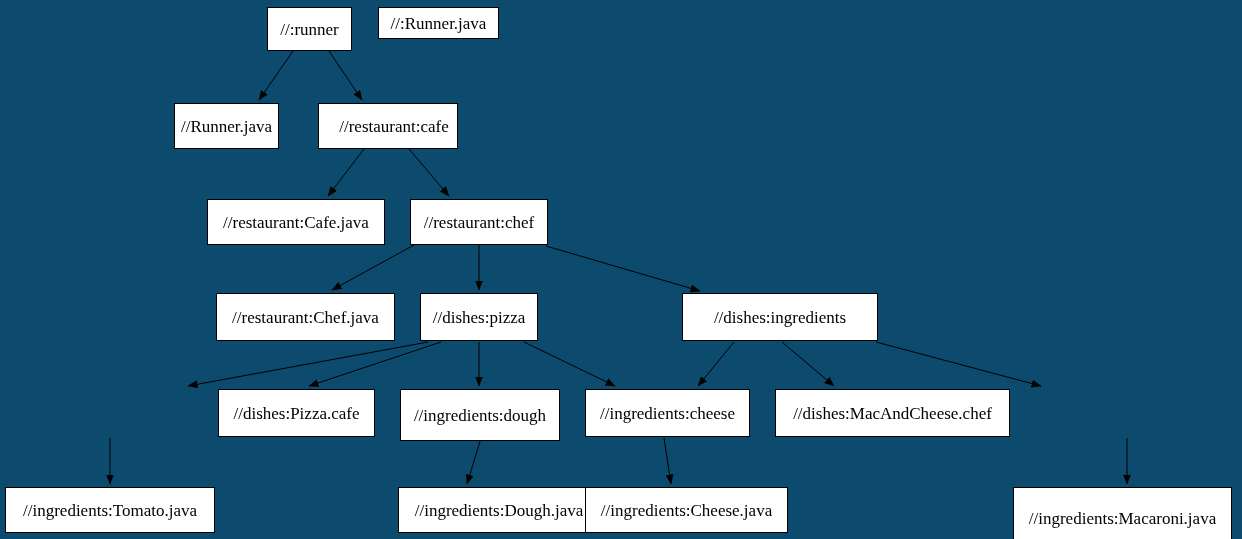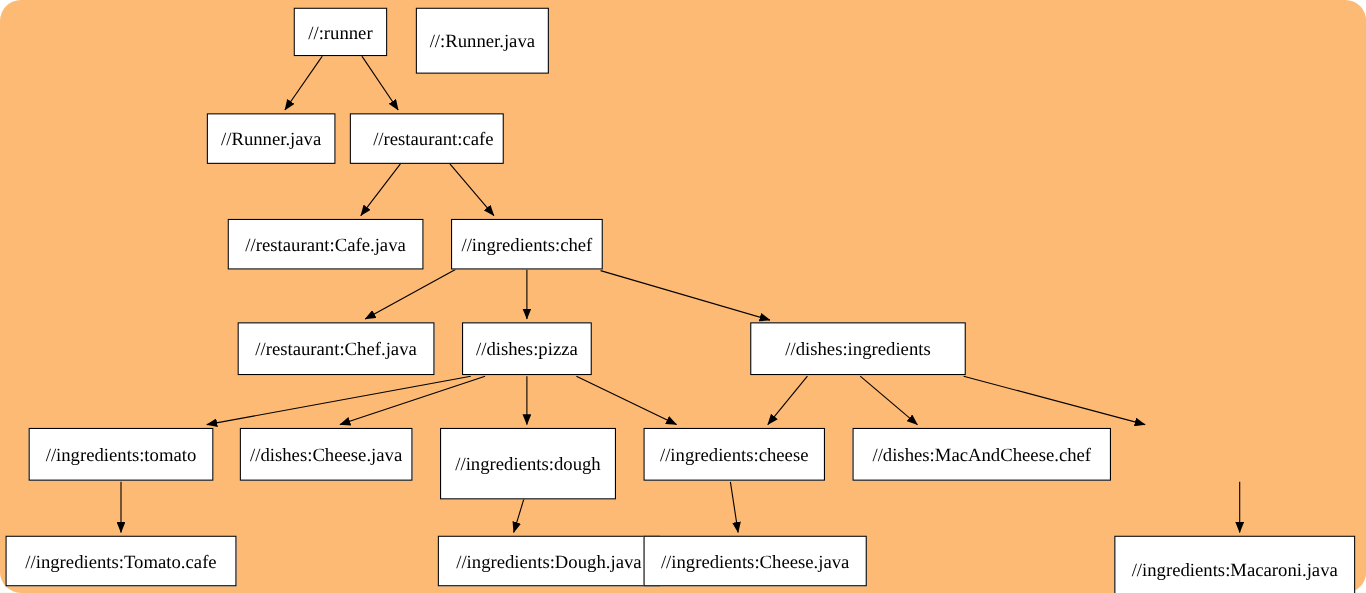--- a/index.html
+++ b/index.html
@@ -5,22 +5,21 @@
   html, body { margin: 0; padding: 0; }
   body {
     width: 1242px; height: 539px;
     background: #ffffff;
     font-family: "Liberation Serif", serif;
     overflow: hidden;
   }
   #graph {
     position: relative;
     width: 1242px; height: 539px;
-    background: #fdba74;
-    border-radius: 19px;
+    background: #0c4a6e;
   }
   #edge-layer {
     position: absolute; left: 0; top: 0;
     width: 1242px; height: 539px;
     z-index: 0;
   }
   .node {
     position: absolute;
     box-sizing: border-box;
     border: 1px solid #000000;
@@ -61,36 +60,35 @@
     <line class="edge" x1="734" y1="342" x2="698" y2="386" marker-end="url(#arrow)"></line>
     <line class="edge" x1="782" y1="342" x2="834" y2="386" marker-end="url(#arrow)"></line>
     <line class="edge" x1="876" y1="342" x2="1041" y2="386" marker-end="url(#arrow)"></line>
     <line class="edge" x1="110" y1="438" x2="110" y2="484" marker-end="url(#arrow)"></line>
     <line class="edge" x1="481" y1="438" x2="467" y2="484" marker-end="url(#arrow)"></line>
     <line class="edge" x1="664" y1="438" x2="671" y2="484" marker-end="url(#arrow)"></line>
     <line class="edge" x1="1127" y1="438" x2="1127" y2="484" marker-end="url(#arrow)"></line>
   </svg>
 
   <div class="node" style="left:267px;  top:7px;   width:85px;  height:44px;">//:runner</div>
-  <div class="node" style="left:378px;  top:7px;   width:121px; height:60px;">//:Runner.java</div>
+  <div class="node" style="left:378px;  top:7px;   width:121px; height:32px;">//:Runner.java</div>
 
-  <div class="node" style="left:188px;  top:103px; width:117px; height:46px;text-align:center;">//Runner.java</div>
+  <div class="node" style="left:174px;  top:103px; width:105px; height:46px;text-align:center;">//Runner.java</div>
   <div class="node" style="left:318px;  top:103px; width:140px; height:46px;padding-left:12px;">//restaurant:cafe</div>
 
   <div class="node" style="left:207px;  top:199px; width:178px; height:46px;">//restaurant:Cafe.java</div>
-  <div class="node" style="left:410px;  top:199px; width:138px; height:46px;">//ingredients:chef</div>
+  <div class="node" style="left:410px;  top:199px; width:138px; height:46px;">//restaurant:chef</div>
 
   <div class="node" style="left:216px;  top:293px; width:179px; height:48px;">//restaurant:Chef.java</div>
   <div class="node" style="left:420px;  top:293px; width:118px; height:48px;">//dishes:pizza</div>
   <div class="node" style="left:682px;  top:293px; width:196px; height:48px;">//dishes:ingredients</div>
 
-  <div class="node" style="left:26px;   top:389px; width:168px; height:48px;">//ingredients:tomato</div>
-  <div class="node" style="left:218px;  top:389px; width:157px; height:48px;">//dishes:Cheese.java</div>
-  <div class="node" style="left:400px;  top:389px; width:160px; height:65px;">//ingredients:dough</div>
+  <div class="node" style="left:218px;  top:389px; width:157px; height:48px;">//dishes:Pizza.cafe</div>
+  <div class="node" style="left:400px;  top:389px; width:160px; height:52px;">//ingredients:dough</div>
   <div class="node" style="left:585px;  top:389px; width:165px; height:48px;">//ingredients:cheese</div>
   <div class="node" style="left:775px;  top:389px; width:235px; height:48px;">//dishes:MacAndCheese.chef</div>
 
-  <div class="node" style="left:5px;    top:487px; width:210px; height:46px;">//ingredients:Tomato.cafe</div>
+  <div class="node" style="left:5px;    top:487px; width:210px; height:46px;">//ingredients:Tomato.java</div>
   <div class="node" style="left:358px;  top:487px; width:202px; height:46px;margin-left:40px;">//ingredients:Dough.java</div>
   <div class="node" style="left:585px;  top:487px; width:203px; height:46px;">//ingredients:Cheese.java</div>
   <div class="node" style="left:1013px; top:487px; width:219px; height:62px;">//ingredients:Macaroni.java</div>
 
 </div>
 
 </body></html>

